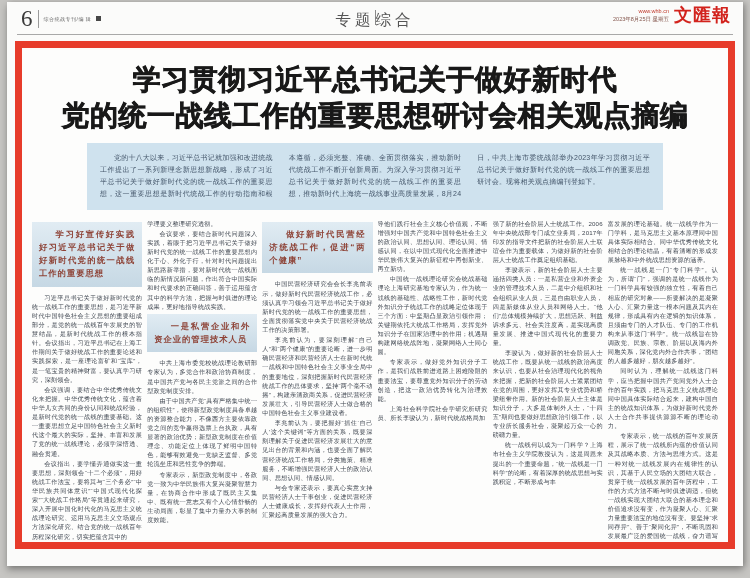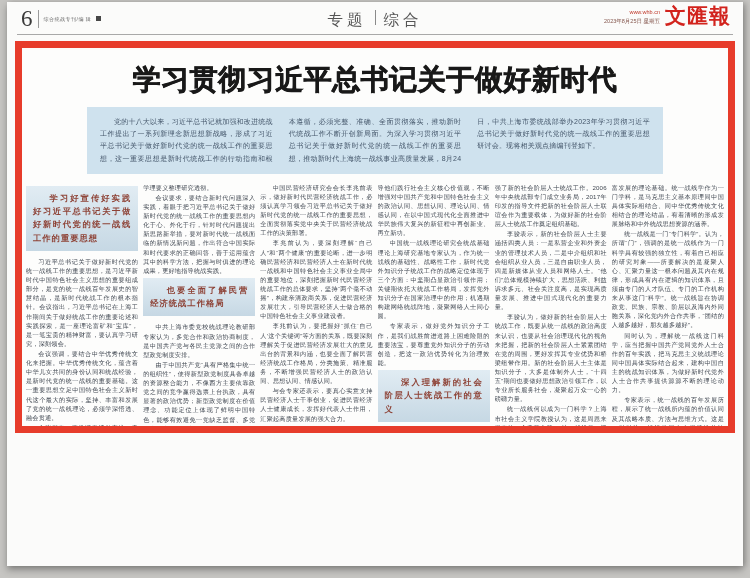--- a/index.html
+++ b/index.html
@@ -13,34 +13,34 @@
     background:#fbfbfa;
     box-shadow:0 4px 7px rgba(0,0,0,.3),3px 0 5px rgba(0,0,0,.15);
   }
   
   .hdr{position:relative;height:32px;}
   .hdr-left{position:absolute;left:14px;top:5px;display:flex;align-items:center;gap:5px;}
   .page-num{font-family:"Liberation Serif",serif;font-size:23px;color:#3a3a3a;line-height:1;}
   .vline{width:1px;height:18px;background:#9a9a9a;display:inline-block;}
   .edition-note{font-size:5px;color:#6b6b6b;letter-spacing:.5px;}
   .sq{width:5px;height:5px;background:#474747;display:inline-block;}
-  .hdr-center{position:absolute;left:0;right:0;top:8px;display:flex;justify-content:center;align-items:flex-start;gap:8px;}
+  .hdr-center{position:absolute;left:0;right:0;top:8px;display:flex;justify-content:center;align-items:flex-start;}
   .sec{font-size:15.5px;color:#555;letter-spacing:4px;}
   .vline2{width:1px;height:15px;background:#8a8a8a;display:inline-block;}
   .hdr-right{position:absolute;right:12px;top:4px;display:flex;align-items:center;gap:5px;}
   .hdr-meta{display:flex;flex-direction:column;align-items:flex-end;line-height:1.5;}
   .site{font-size:5.5px;color:#c0392b;}
   .date{font-size:5.5px;color:#84564d;}
-  .logo{font-family:"Liberation Serif",serif;font-weight:bold;font-size:21px;color:var(--masthead-red,#d2231d);letter-spacing:1px;line-height:1;text-align:right;}
+  .logo{font-family:"Liberation Serif",serif;font-weight:bold;font-size:18px;color:var(--masthead-red,#d2231d);letter-spacing:1px;line-height:1;text-align:right;}
   .hdr-rule{height:1px;background:#a8a8a8;margin:0 10px;}
   
   .red-frame{
-    margin:6px 8px 0;height:392px;box-sizing:border-box;
+    margin:6px 8px 0;height:508px;box-sizing:border-box;
     border:7px solid var(--frame-red,#e73c2b);
-    background:#fdfdfc;padding:8px 4px;overflow:hidden;
+    background:#fdfdfc;padding:8px 10px;overflow:hidden;
   }
   .headline{
     margin:6px 0 0;text-align:center;color:#191919;
     font-size:28px;font-weight:bold;line-height:1.28;letter-spacing:.5px;
     -webkit-text-stroke:.6px #191919;
   }
   .hl-line{display:block;}
   .intro-box{
     width:576px;margin:9px auto 0;box-sizing:border-box;
     background:var(--intro-box-bg,#cfe2ee);padding:9px 13px;
@@ -89,52 +89,53 @@
         <div class="date">2023年8月25日 星期五</div>
       </div>
       <div class="logo">文匯報</div>
     </div>
   </div>
   <div class="hdr-rule"></div>
 
   <div class="red-frame">
     <h1 class="headline">
       <span class="hl-line">学习贯彻习近平总书记关于做好新时代</span>
+      <span class="hl-line">党的统一战线工作的重要思想研讨会相关观点摘编</span>
     </h1>
 
     <div class="intro-box">
       <p class="intro-text">党的十八大以来，习近平总书记就加强和改进统战工作提出了一系列新理念新思想新战略，形成了习近平总书记关于做好新时代党的统一战线工作的重要思想，这一重要思想是新时代统战工作的行动指南和根本遵循，必须完整、准确、全面贯彻落实，推动新时代统战工作不断开创新局面。为深入学习贯彻习近平总书记关于做好新时代党的统一战线工作的重要思想，推动新时代上海统一战线事业高质量发展，8月24日，中共上海市委统战部举办2023年学习贯彻习近平总书记关于做好新时代党的统一战线工作的重要思想研讨会。现将相关观点摘编刊登如下。</p>
     </div>
 
     <div class="cols">
       <div class="news-col">
           <div class="col-heading">学习好宣传好实践好习近平总书记关于做好新时代党的统一战线工作的重要思想</div>
           <p class="col-para">习近平总书记关于做好新时代党的统一战线工作的重要思想，是习近平新时代中国特色社会主义思想的重要组成部分，是党的统一战线百年发展史的智慧结晶，是新时代统战工作的根本指针。会议指出，习近平总书记在上海工作期间关于做好统战工作的重要论述和实践探索，是一座理论富矿和“宝库”，是一笔宝贵的精神财富，要认真学习研究，深刻领会。</p>
           <p class="col-para">会议强调，要结合中华优秀传统文化来把握。中华优秀传统文化，蕴含着中华儿女共同的身份认同和统战经验，是新时代党的统一战线的重要基础。这一重要思想立足中国特色社会主义新时代这个最大的实际，坚持、丰富和发展了党的统一战线理论，必须学深悟透、融会贯通。</p>
           <p class="col-para">会议指出，要学懂弄通做实这一重要思想，深刻领会“十二个必须”，用好统战工作法宝，要将其与“三个务必”“中华民族共同体意识”“中国式现代化探索”“大统战工作格局”等贯通起来研究，深入开展中国化时代化的马克思主义统战理论研究、运用马克思主义立场观点方法深化研究、结合党的统一战线百年历程深化研究，切实把蕴含其中的</p>
         </div>
       <div class="news-col">
           <p class="col-para no-indent">学理要义整理研究透彻。</p>
           <p class="col-para">会议要求，要结合新时代问题深入实践，着眼于把习近平总书记关于做好新时代党的统一战线工作的重要思想内化于心、外化于行，针对时代问题提出新思路新举措，要对新时代统一战线面临的新情况新问题，作出符合中国实际和时代要求的正确回答，善于运用蕴含其中的科学方法，把握与时俱进的理论成果，更好地指导统战实践。</p>
-          <div class="col-heading">也要全面了解民营经济统战工作格局</div>
+          <div class="col-heading">一是私营企业和外资企业的管理技术人员</div>
           <p class="col-para">中共上海市委党校统战理论教研部专家认为，多党合作和政治协商制度，是中国共产党与各民主党派之间的合作型政党制度安排。</p>
           <p class="col-para">由于中国共产党“具有严格集中统一的组织性”，使得新型政党制度具备卓越的资源整合能力，不像西方主要依靠政党之间的竞争赢得选票上台执政，具有显著的政治优势；新型政党制度在价值理念、功能定位上体现了鲜明中国特色，能够有效避免一党缺乏监督、多党轮流坐庄和恶性竞争的弊端。</p>
           <p class="col-para">专家表示，新型政党制度中，各政党一致为中华民族伟大复兴凝聚智慧力量，在协商合作中形成了既民主又集中、既有统一意志又有个人心情舒畅的生动局面，彰显了集中力量办大事的制度效能。</p>
         </div>
       <div class="news-col">
+          <div class="col-heading">做好新时代民营经济统战工作，促进“两个健康”</div>
           <p class="col-para">中国民营经济研究会会长李兆前表示，做好新时代民营经济统战工作，必须认真学习领会习近平总书记关于做好新时代党的统一战线工作的重要思想，全面贯彻落实党中央关于民营经济统战工作的决策部署。</p>
           <p class="col-para">李兆前认为，要深刻理解“自己人”和“两个健康”的重要论断，进一步明确民营经济和民营经济人士在新时代统一战线和中国特色社会主义事业全局中的重要地位，深刻把握新时代民营经济统战工作的总体要求，坚持“两个毫不动摇”，构建亲清政商关系，促进民营经济发展壮大，引导民营经济人士做合格的中国特色社会主义事业建设者。</p>
           <p class="col-para">李兆前认为，要把握好“抓住‘自己人’这个关键词”等方面的关系，既要深刻理解关于促进民营经济发展壮大的意见出台的背景和内涵，也要全面了解民营经济统战工作格局，分类施策、精准服务，不断增强民营经济人士的政治认同、思想认同、情感认同。</p>
           <p class="col-para">与会专家还表示，要真心实意支持民营经济人士干事创业，促进民营经济人士健康成长，发挥好代表人士作用，汇聚起高质量发展的强大合力。</p>
         </div>
       <div class="news-col">
           <p class="col-para no-indent">导他们践行社会主义核心价值观，不断增强对中国共产党和中国特色社会主义的政治认同、思想认同、理论认同、情感认同，在以中国式现代化全面推进中华民族伟大复兴的新征程中再创新业、再立新功。</p>
           <p class="col-para">中国统一战线理论研究会统战基础理论上海研究基地专家认为，作为统一战线的基础性、战略性工作，新时代党外知识分子统战工作的战略定位体现于三个方面：中坚期凸显政治引领作用；关键期依托大统战工作格局，发挥党外知识分子在国家治理中的作用；机遇期构建网络统战阵地，凝聚网络人士同心圆。</p>
           <p class="col-para">专家表示，做好党外知识分子工作，是我们战胜前进道路上困难险阻的重要法宝，要尊重党外知识分子的劳动创造，把这一政治优势转化为治理效能。</p>
-          <div class="col-heading">深入理解新的社会阶层人士统战工作的意义</div>
           <p class="col-para">上海社会科学院社会学研究所研究员、所长李骏认为，新时代统战格局加</p>
         </div>
       <div class="news-col">
           <p class="col-para no-indent">强了新的社会阶层人士统战工作。2006年中央统战部专门成立业务局，2017年印发的指导文件把新的社会阶层人士联谊会作为重要载体，为做好新的社会阶层人士统战工作奠定组织基础。</p>
           <p class="col-para">李骏表示，新的社会阶层人士主要涵括四类人员：一是私营企业和外资企业的管理技术人员，二是中介组织和社会组织从业人员，三是自由职业人员，四是新媒体从业人员和网络人士。“他们”总体规模持续扩大，思想活跃、利益诉求多元、社会关注度高，是实现高质量发展、推进中国式现代化的重要力量。</p>
           <p class="col-para">李骏认为，做好新的社会阶层人士统战工作，既要从统一战线的政治高度来认识，也要从社会治理现代化的视角来把握，把新的社会阶层人士紧紧团结在党的周围，更好发挥其专业优势和桥梁纽带作用。新的社会阶层人士主体是知识分子，大多是体制外人士，“十四五”期间也要做好思想政治引领工作，以专业所长服务社会，凝聚起万众一心的磅礴力量。</p>
           <p class="col-para">统一战线何以成为一门科学？上海市社会主义学院教授认为，这是周恩来提出的一个重要命题，“统一战线是一门科学”的论断，有着深厚的统战思想与实践积淀，不断形成与丰</p>
         </div>
       <div class="news-col">
           <p class="col-para no-indent">富发展的理论基础。统一战线学作为一门学科，是马克思主义基本原理同中国具体实际相结合、同中华优秀传统文化相结合的理论结晶，有着清晰的形成发展脉络和中外统战思想资源的涵养。</p>

